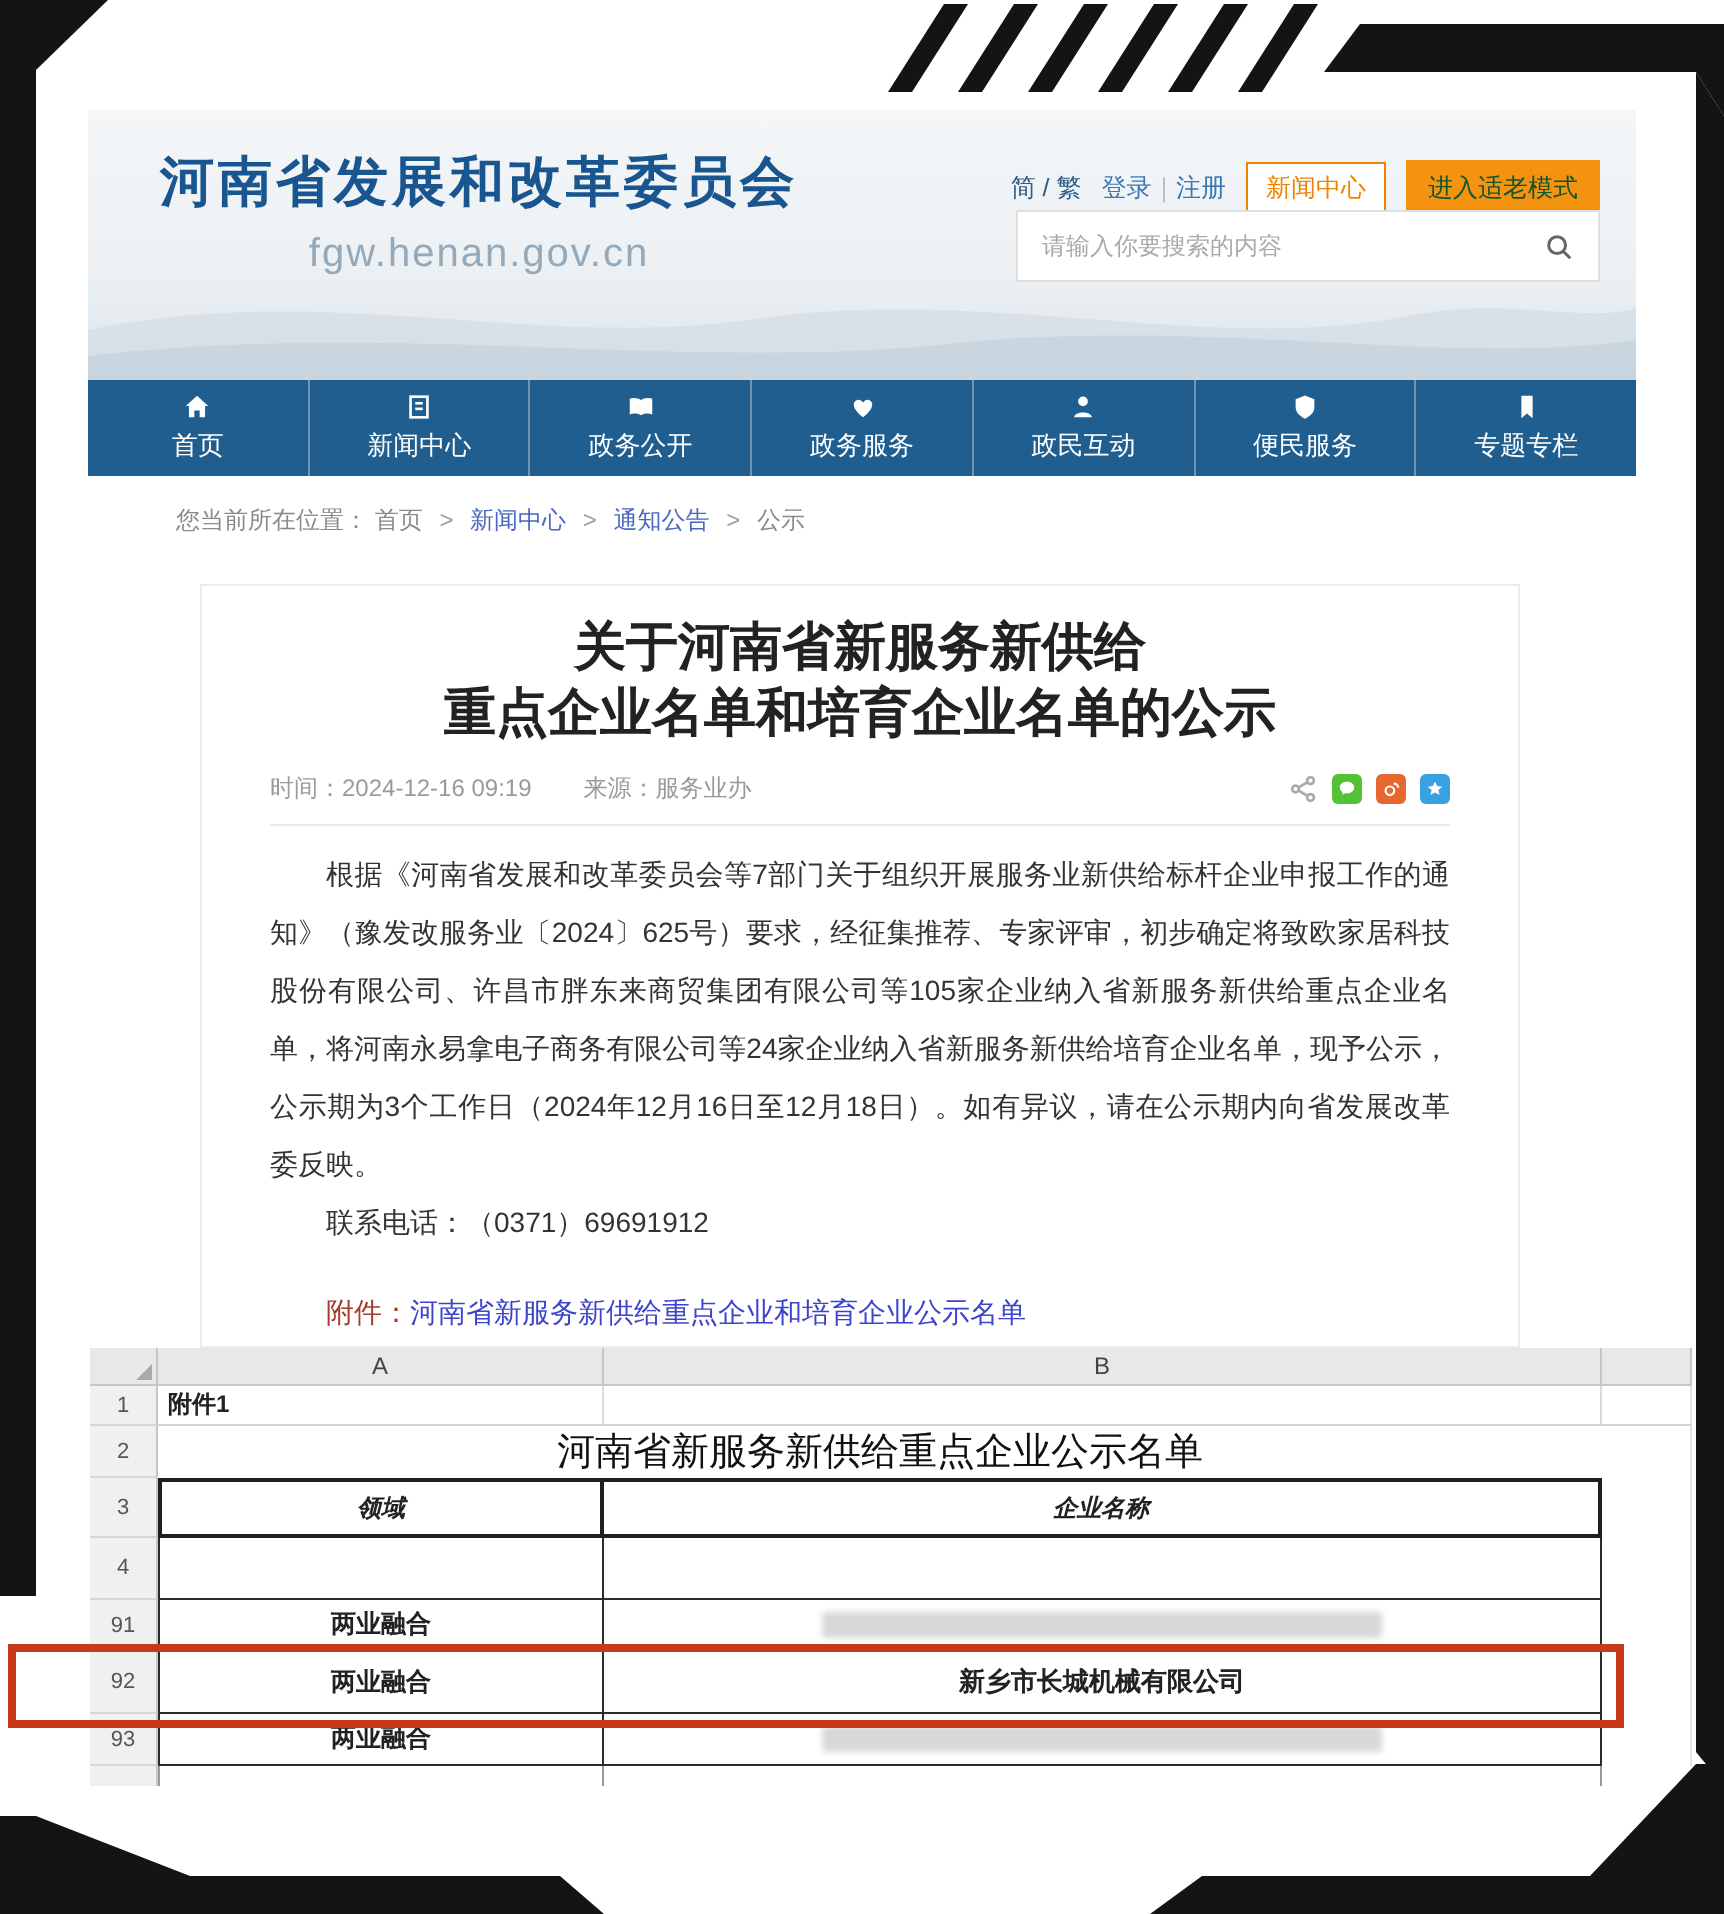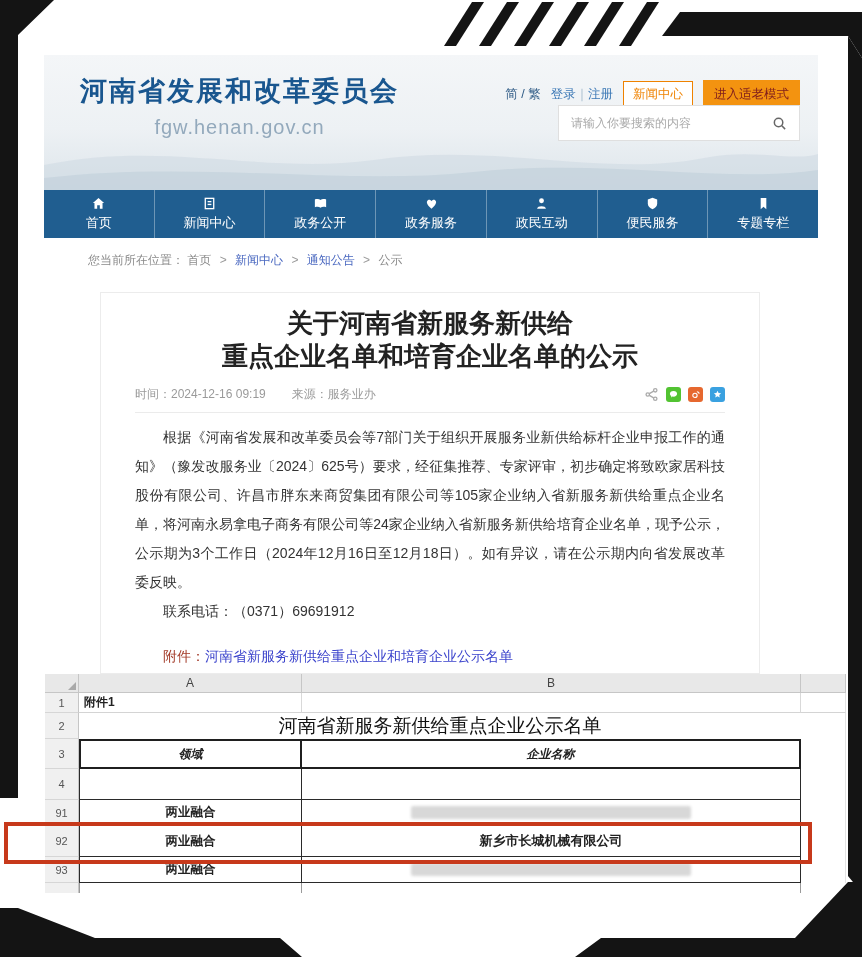--- a/index.html
+++ b/index.html
@@ -16,22 +16,22 @@
     background:linear-gradient(180deg,#f4f6f8 0%,#edf1f4 55%,#dde5eb 100%); overflow:hidden; }
   .mountains { position:absolute; left:0; bottom:0; width:100%; height:70px; }
   .logo { position:absolute; left:36px; top:18px; }
   .site-name { font-size:27px; font-weight:bold; color:#19568f; letter-spacing:2px; }
   .site-domain { margin-top:7px; font-size:20px; color:#93a9bc; letter-spacing:1px;text-align:center; }
   .top-links { position:absolute; right:18px; top:25px; display:flex; align-items:center; gap:10px; font-size:12.5px; }
   .lang { color:#2f5b86; }
   .auth-link { color:#3a77b5; cursor:pointer; }
   .auth-sep { color:#9db4c8; }
   .btn-outline { border:1px solid #ef8200; color:#ef8200; background:#fff; padding:4px 9px; font-size:12.5px; cursor:pointer; }
-  .btn-solid { border:1px solid #f39310; background:#f39310; color:#7f1d1d; padding:5px 10px; font-size:12.5px; cursor:pointer; }
-  .search-box { position:absolute; right:18px; top:50px; width:242px; height:36px; background:#fff;
+  .btn-solid { border:1px solid #f39310; background:#f39310; color:#14532d; padding:5px 10px; font-size:12.5px; cursor:pointer; }
+  .search-box { position:absolute; right:18px; top:50px; width:292px; height:36px; background:#fff;
     border:1px solid #dfdfdf; display:flex; align-items:center; padding:0 12px; }
   .search-box input { flex:1; border:none; outline:none; font-size:12px; color:#333; background:transparent; }
   .search-box input::placeholder { color:#aaa; }
 
   .nav { display:flex; height:48px; background:#205e90; }
   .nav-item { flex:1; display:flex; flex-direction:column; align-items:center; justify-content:center;
     gap:3px; color:#fff; font-size:13px; cursor:pointer; border-left:1px solid rgba(255,255,255,.35); }
   .nav-item:first-child { border-left:none; }
   .nav-item svg { width:15px; height:15px; }
 

